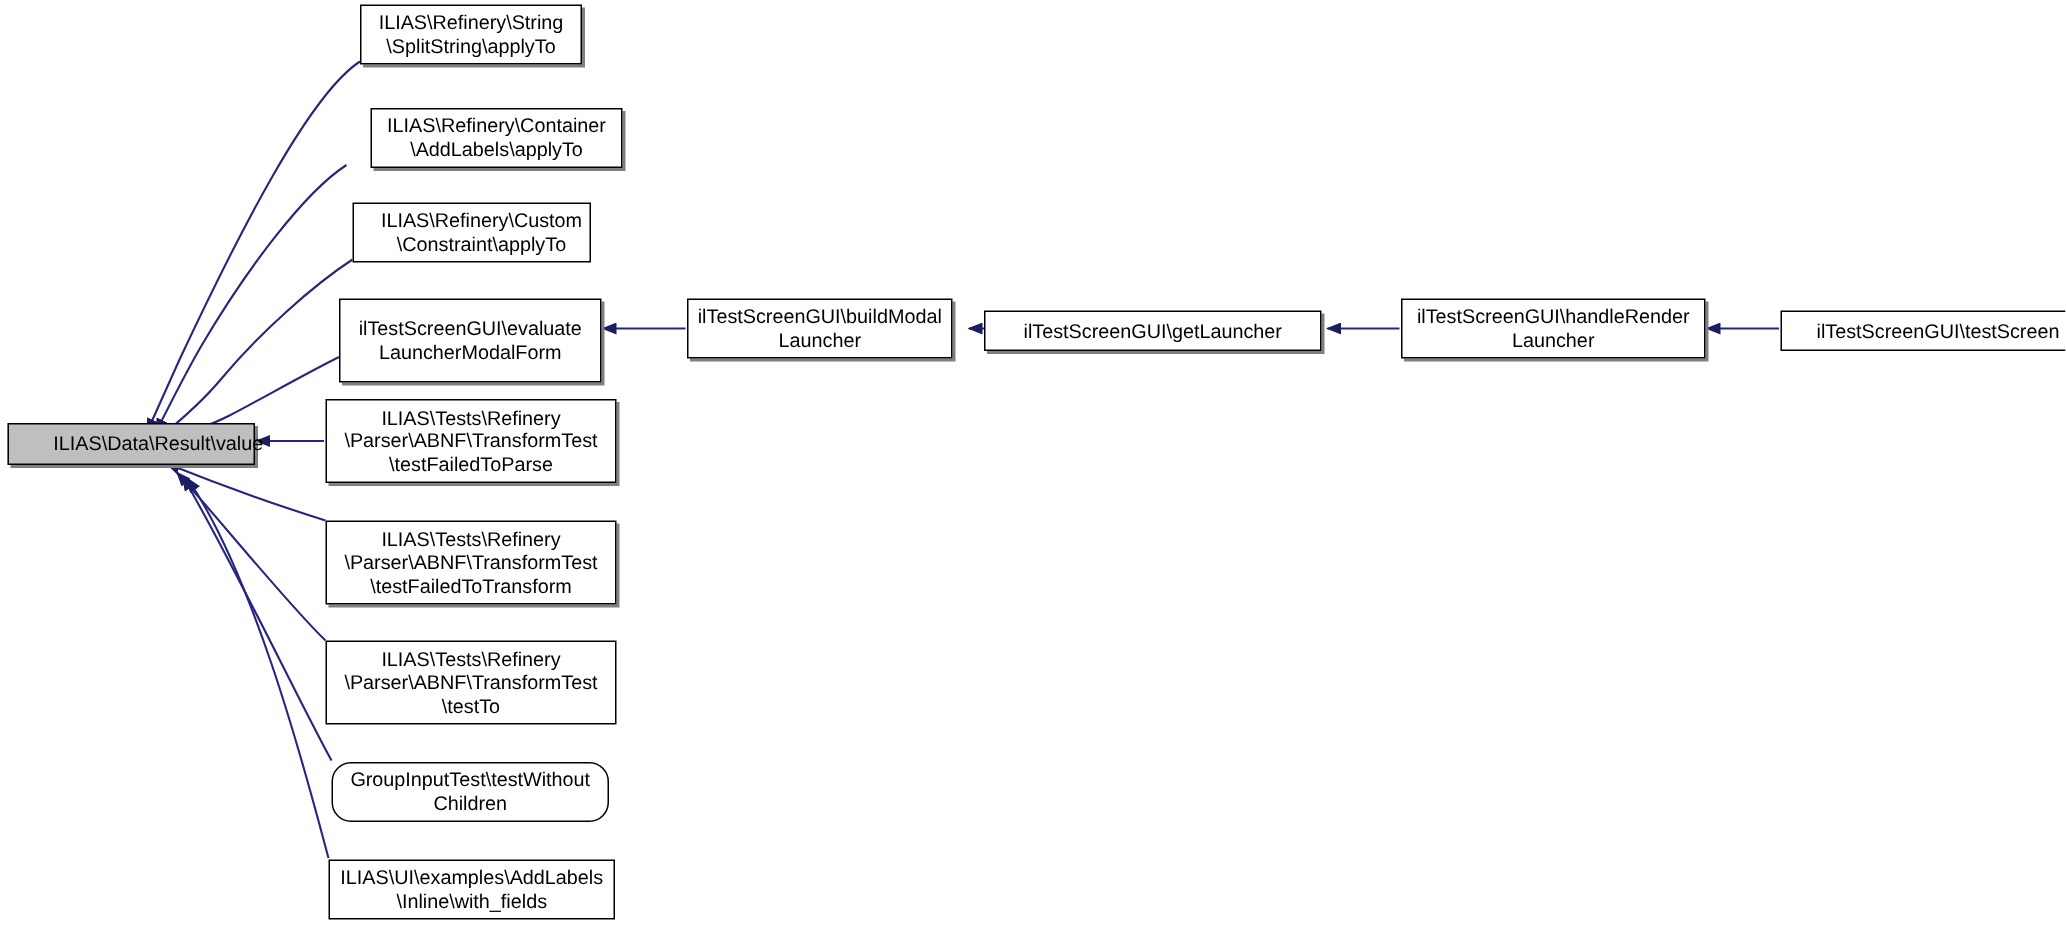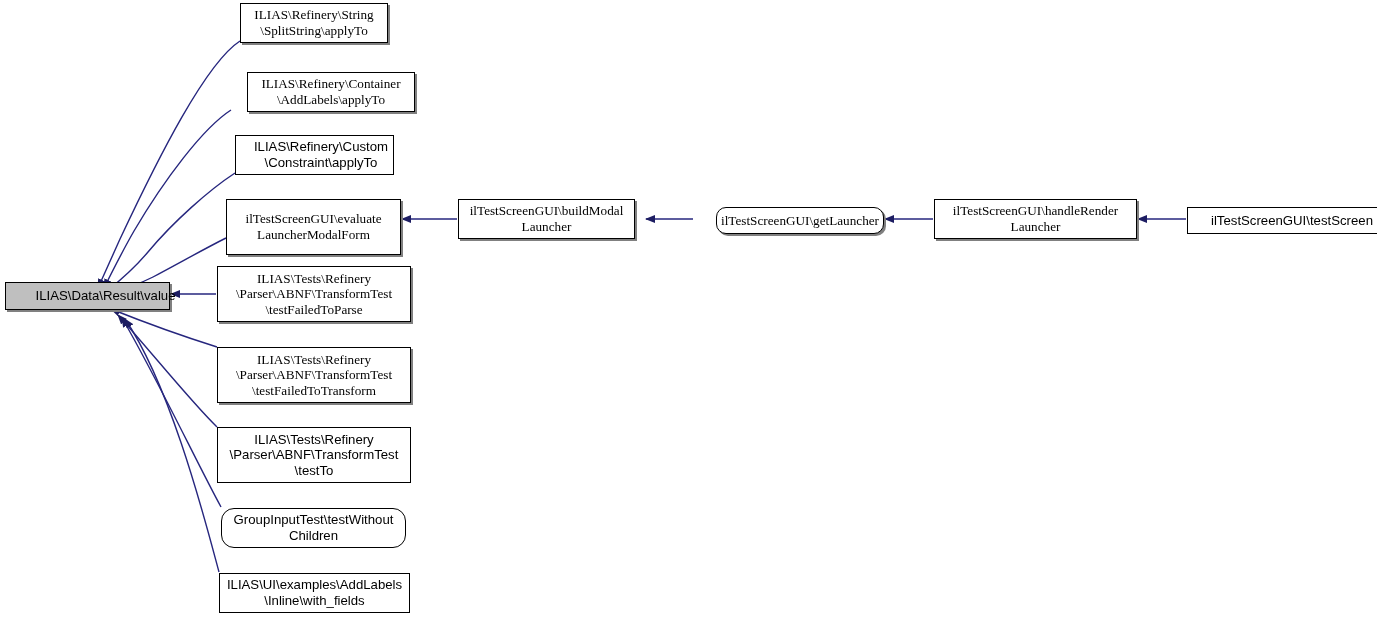--- a/index.html
+++ b/index.html
@@ -3,21 +3,21 @@
 <meta charset="utf-8">
 <style>
   html,body{margin:0;padding:0;background:#ffffff;}
   #canvas{position:relative;width:1377px;height:620px;background:#ffffff;
           font-family:"Liberation Sans","DejaVu Sans",sans-serif;overflow:hidden;}
   #edges{position:absolute;left:0;top:0;width:1377px;height:620px;}
   .node{position:absolute;box-sizing:border-box;border:1px solid #000000;
         background:#ffffff;display:flex;align-items:center;justify-content:center;
         text-align:center;font-size:13.2px;line-height:15.6px;color:#000000;
         white-space:pre-line;padding:0 3px;z-index:5;}
-  .node.shadow{box-shadow:2px 2px 0 0 #808080;font-family:Liberation Serif, serif;}
+  .node.shadow{box-shadow:2px 2px 0 0 #808080;}
   .node.current{background:#bfbfbf;box-shadow:2px 2px 0 0 #808080;}
 </style>
 </head>
 <body>
 
 <div id="canvas">
   <svg id="edges" viewBox="0 0 1377 620" xmlns="http://www.w3.org/2000/svg">
     <defs>
       <marker id="ah" markerWidth="10" markerHeight="8" refX="9" refY="4" orient="auto" markerUnits="userSpaceOnUse">
         <path d="M0,0 L10,4 L0,8 z" fill="#1d1d62"></path>
@@ -57,18 +57,18 @@
 \testFailedToTransform</div>
       <div class="node" style="left: 217px; top: 427px; width: 194px; height: 56px;">ILIAS\Tests\Refinery
 \Parser\ABNF\TransformTest
 \testTo</div>
       <div class="node" style="left: 221px; top: 508px; width: 185px; height: 40px; border-radius: 13px;">GroupInputTest\testWithout
 Children</div>
       <div class="node" style="left: 219px; top: 573px; width: 191px; height: 40px;">ILIAS\UI\examples\AddLabels
 \Inline\with_fields</div>
       <div class="node shadow" style="left: 458px; top: 199px; width: 177px; height: 40px;">ilTestScreenGUI\buildModal
 Launcher</div>
-      <div class="node shadow" style="left: 716px; top: 207px; width: 168px; height: 27px; border-radius: 10px;">ilTestScreenGUI\getLauncher</div>
+      <div class="node shadow" style="left: 656px; top: 207px; width: 225px; height: 27px;">ilTestScreenGUI\getLauncher</div>
       <div class="node shadow" style="left: 934px; top: 199px; width: 203px; height: 40px;">ilTestScreenGUI\handleRender
 Launcher</div>
       <div class="node" style="left: 1187px; top: 207px; width: 210px; height: 27px;">ilTestScreenGUI\testScreen</div>
     </div>
 </div>
 
 </body></html>

